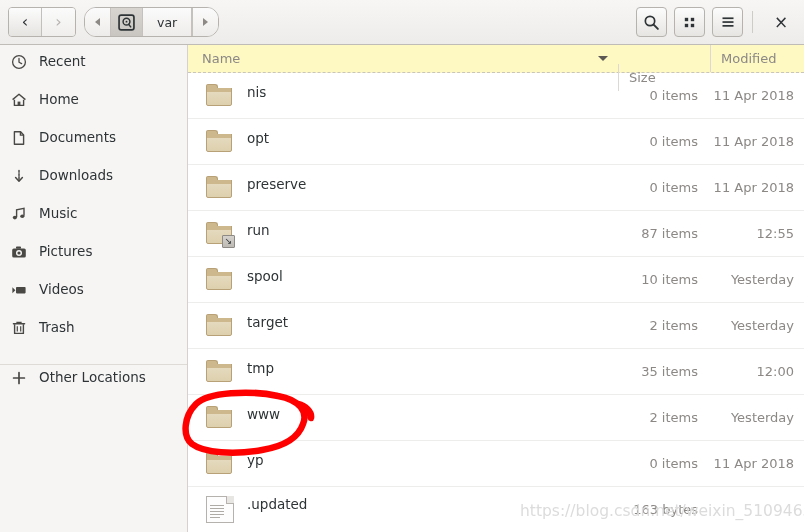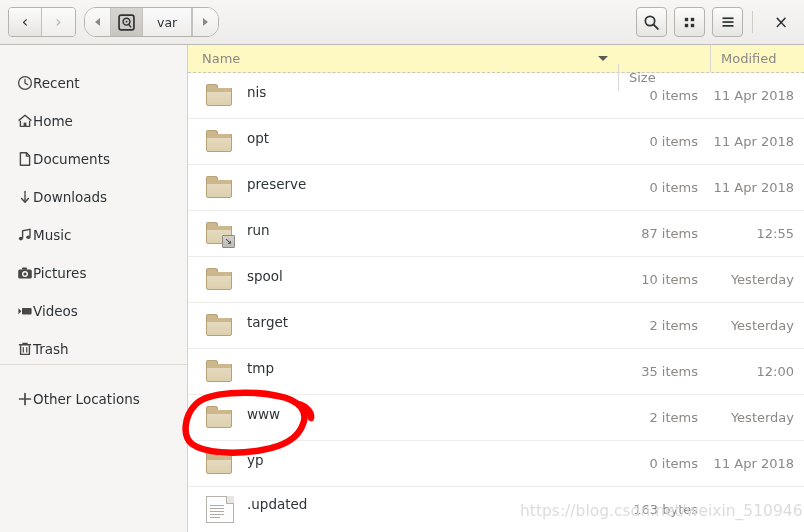--- a/index.html
+++ b/index.html
@@ -74,22 +74,22 @@
 
   
   .sidebar {
     width: 188px; flex: 0 0 188px;
     background: #f6f5f4;
     border-right: 1px solid #d5d2ce;
     padding-top: 8px;
     overflow: hidden;
   }
   .side-item {
-    height: 38px; display: flex; align-items: flex-end;
-    padding-left: 16px; cursor: pointer; 
+    height: 38px; display: flex; align-items: flex-start;
+    padding-left: 10px; cursor: pointer; gap: 12px;
   }
   .side-icon { width: 17px; height: 17px; display: flex; align-items: center; justify-content: center; flex: 0 0 17px; }
   .side-label { font-size: 13.5px; color: #2e3436; }
   .side-sep { height: 1px; background: #dedbd7; margin: 7px 0 4px 0; }
 
   
   .listpane { flex: 1; background: #ffffff; display: flex; flex-direction: column; min-width: 0; position: relative; }
   .list-header {
     height: 28px; flex: 0 0 28px; display: flex; align-items: center;
     border-bottom: 1px dashed #c8c5c1;

